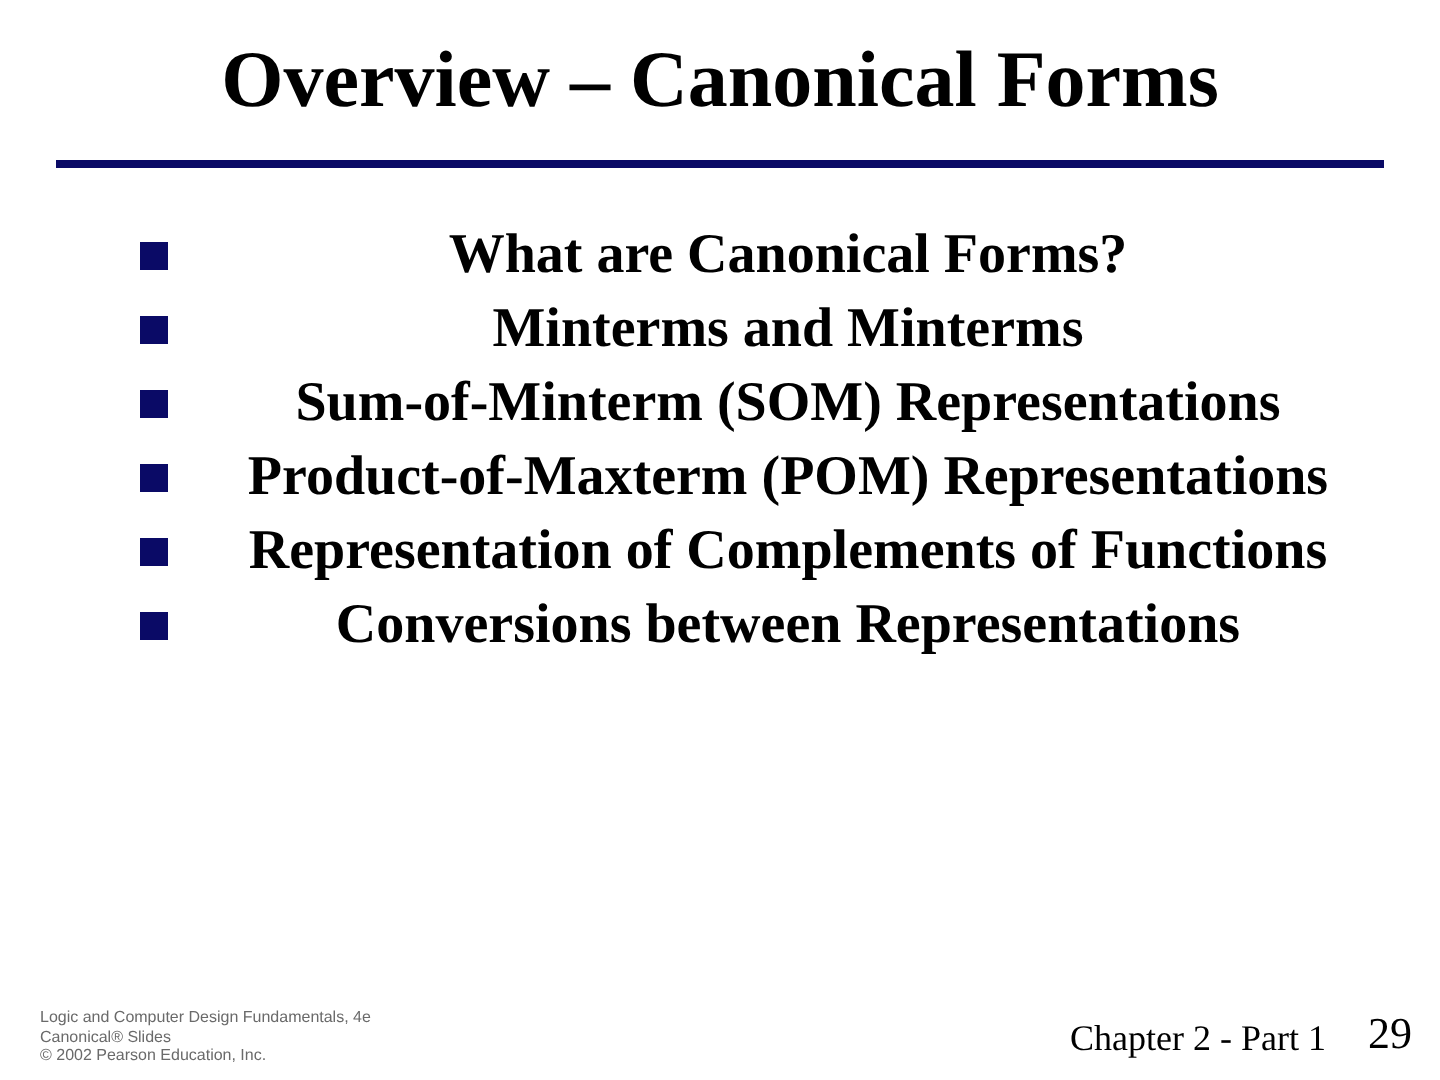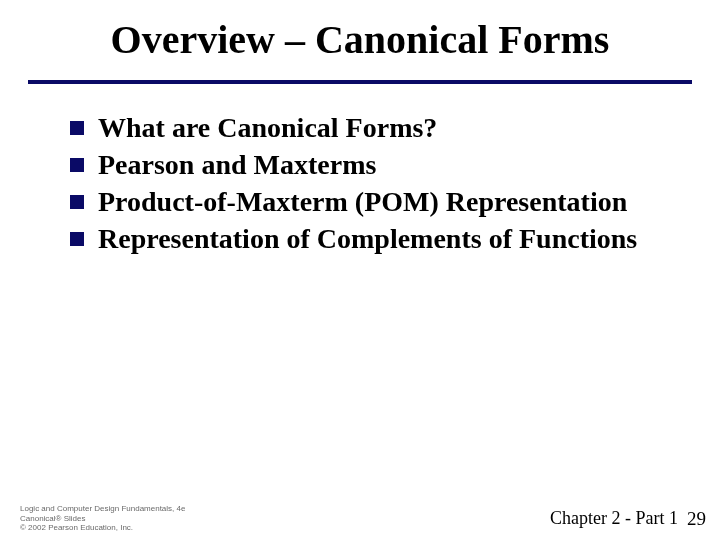--- a/index.html
+++ b/index.html
@@ -54,68 +54,77 @@
   .bullet {
     width: 14px;
     height: 14px;
     background: #0a0a66;
     margin-top: 11px;
     margin-right: 14px;
     flex: 0 0 14px;
   }
   .text {
     flex: 1;
+    text-align: center;
   }
   .footer-left {
     position: absolute;
     left: 20px;
     bottom: 8px;
     font-family: Arial, Helvetica, sans-serif;
     font-size: 8px;
     line-height: 1.15;
     color: #6a6a6a;
   }
   .footer-right {
     position: absolute;
     right: 14px;
     bottom: 10px;
     font-size: 18px;
     display: flex;
-    align-items: flex-start;
-    gap: 9px;
+    align-items: flex-end;
+    gap: 21px;
   }
   .page-num {
-    font-size: 19px;
+    font-size: 22px;
   }
 </style>
 </head>
 <body>
 
 <div class="slide">
 
   <div class="title">Overview – Canonical Forms</div>
 
   <div class="rule"></div>
 
   <div class="body">
     <div class="item">
       <div class="bullet"></div>
       <div class="text">What are Canonical Forms?</div>
     </div>
     <div class="item">
       <div class="bullet"></div>
-      <div class="text">Pearson and Maxterms</div>
+      <div class="text">Minterms and Minterms</div>
     </div>
     <div class="item">
       <div class="bullet"></div>
-      <div class="text">Product-of-Maxterm (POM) Representation</div>
+      <div class="text">Sum-of-Minterm (SOM) Representations</div>
+    </div>
+    <div class="item">
+      <div class="bullet"></div>
+      <div class="text">Product-of-Maxterm (POM) Representations</div>
     </div>
     <div class="item">
       <div class="bullet"></div>
       <div class="text">Representation of Complements of Functions</div>
+    </div>
+    <div class="item">
+      <div class="bullet"></div>
+      <div class="text">Conversions between Representations</div>
     </div>
   </div>
 
   <div class="footer-left">
     <div>Logic and Computer Design Fundamentals, 4e</div>
     <div>Canonical® Slides</div>
     <div>© 2002 Pearson Education, Inc.</div>
   </div>
 
   <div class="footer-right">

